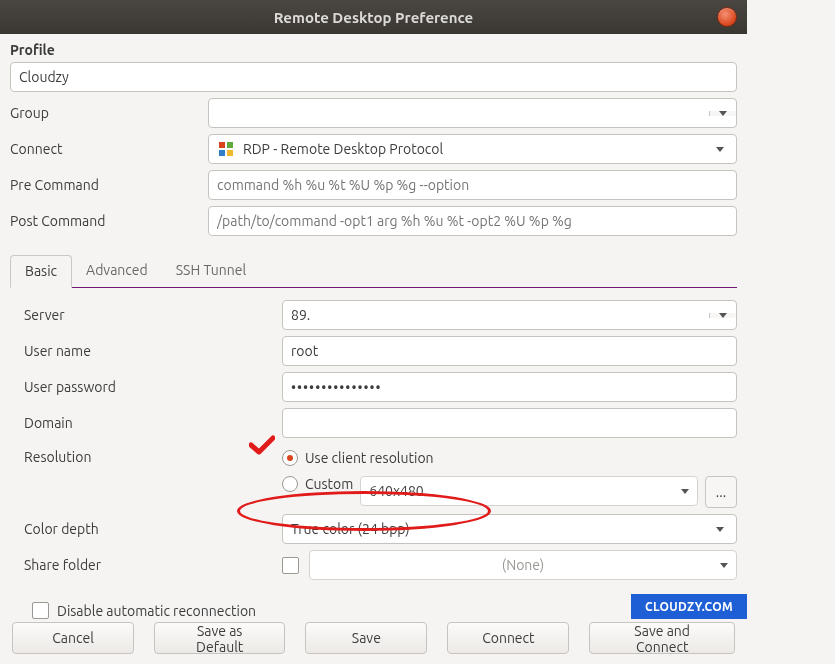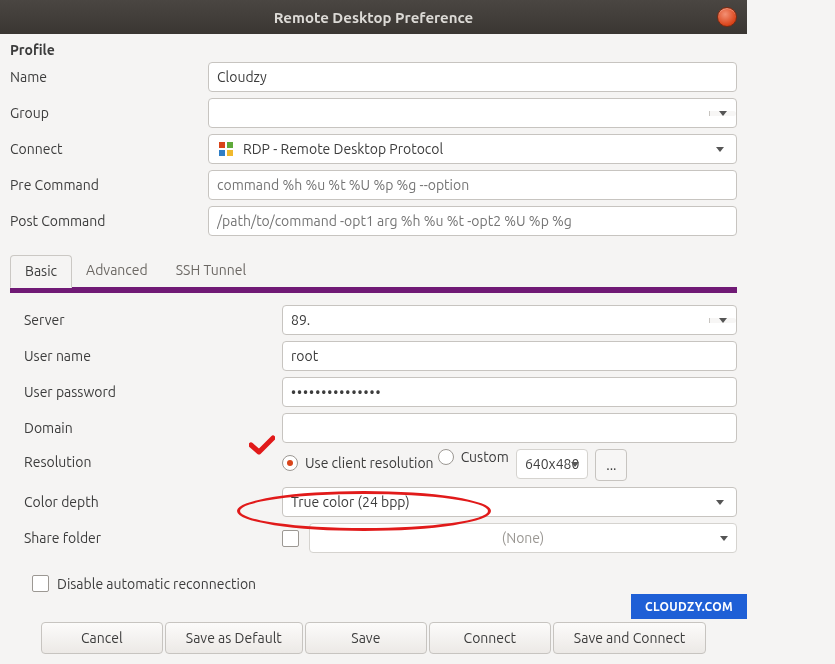--- a/index.html
+++ b/index.html
@@ -13,37 +13,37 @@
 .field{flex:1}
 input[type=text],.combo,.sel{height:30px;box-sizing:border-box;width:100%;border:1px solid #c7c4c0;border-radius:4px;background:#fff;padding:0 8px;font-size:14px;font-family:inherit;color:#3c3c3c}
 .placeholder-style{color:#b8b5b1}
 .combo{display:flex;align-items:center;justify-content:space-between;cursor:pointer}
 .combo .txt{flex:1}
 .combo .arrow{width:16px;display:flex;align-items:center;justify-content:center}
 .combo.dual{display:flex;padding:0}
 .combo.dual .txt{padding:0 8px;display:flex;align-items:center;height:100%}
 .combo.dual .arrowbox{width:26px;border-left:1px solid #c7c4c0;display:flex;align-items:center;justify-content:center;background:#f7f6f5;border-radius:0 4px 4px 0}
 .tri{width:0;height:0;border-left:4px solid transparent;border-right:4px solid transparent;border-top:5px solid #555}
-.tabbar{display:flex;border-bottom:6px solid #701a75;margin:18px 0 12px 0}
+.tabbar{display:flex;border-bottom:1px solid #701a75;margin:18px 0 12px 0}
 .tab{padding:7px 14px 8px;color:#6c6864;cursor:pointer;font-size:14px;position:relative;bottom:-1px}
 .tab.active{border:1px solid #cbc8c4;border-bottom:1px solid #f5f4f3;border-radius:4px 4px 0 0;background:#f5f4f3;color:#3c3c3c}
 .inner-label{width:258px}
 .inner-row{display:flex;align-items:center;margin:2px 0 6px 0;padding-left:14px}
-.res-col{flex:1;display:flex;flex-direction:row;gap:4px}
+.res-col{flex:1;display:flex;flex-direction:column;gap:4px}
 .radio-line{display:flex;align-items:center;gap:7px;height:28px}
 .radio{width:14px;height:14px;border:1px solid #9c9893;border-radius:50%;display:flex;align-items:center;justify-content:center;background:#fff}
 .radio.checked::after{content:"";width:6px;height:6px;border-radius:50%;background:#d9441a}
 .res-custom{display:flex;align-items:flex-start;gap:7px}
 .res-custom .sel{flex:1;color:#404040;border-color:#d5d3cf;display:flex;align-items:center;height:30px}
 .btn-more{width:30px;height:30px;border:1px solid #c7c4c0;border-radius:4px;background:#f7f6f5;cursor:pointer;display:flex;align-items:center;justify-content:center}
 .share-line{display:flex;align-items:center;gap:10px;flex:1}
 .share-line .sel{flex:1;color:#9b9894;display:flex;align-items:center;justify-content:center;border-color:#d5d3cf}
 .chk{width:15px;height:15px;border:1px solid #9c9893;border-radius:2px;background:#fff;cursor:pointer}
 .disable-line{display:flex;align-items:center;gap:8px;padding-left:22px;margin-top:22px}
-.footer{position:absolute;bottom:10px;right:12px;left:12px;display:flex;justify-content:center;gap:2px}
+.footer{position:absolute;bottom:10px;right:12px;left:12px;display:flex;justify-content:center;gap:20px}
 .fbtn{height:32px;padding:0 20px;border:1px solid #c7c4c0;border-radius:4px;background:linear-gradient(#fcfbfa,#ece9e6);cursor:pointer;font-size:14px;font-family:inherit;color:#3c3c3c;min-width:122px}
 .badge{position:absolute;right:0;bottom:45px;background:#1e5fd6;color:#fff;font-weight:700;font-size:12px;padding:6px 14px;letter-spacing:.3px}
 .icon-rdp{width:18px;height:18px;margin-right:8px;display:inline-block}
 .checkmark-annot{position:absolute;width:26px;height:20px;pointer-events:none}
 .oval-annot{position:absolute;border:3px solid #e11a1a;border-radius:50%;pointer-events:none}
 .pwbullets{letter-spacing:1px}
 .sel .tri{position:absolute;right:8px}
 .sel{position:relative}
 .icon-line{display:flex;align-items:center}
 </style>
@@ -55,21 +55,20 @@
   <div class="titlebar">
     <span>Remote Desktop Preference</span>
     <div class="close-btn"></div>
   </div>
 
   <div class="body-pad">
 
     <div class="section-title">Profile</div>
 
     <div class="row">
-      <div class="label">Name</div>
       <div class="field"><input type="text" value="Cloudzy" style=""></div>
     </div>
 
     <div class="row">
       <div class="label">Group</div>
       <div class="field">
         <div class="combo dual">
           <div class="txt"></div>
           <div class="arrowbox">
               <div class="tri"></div>

